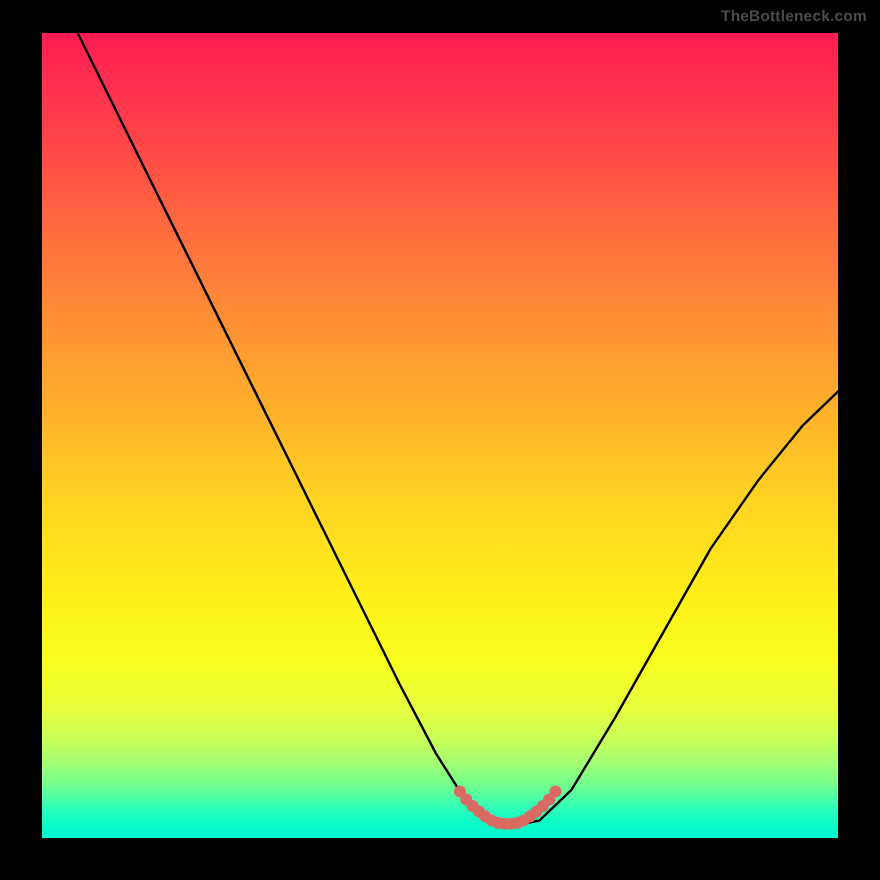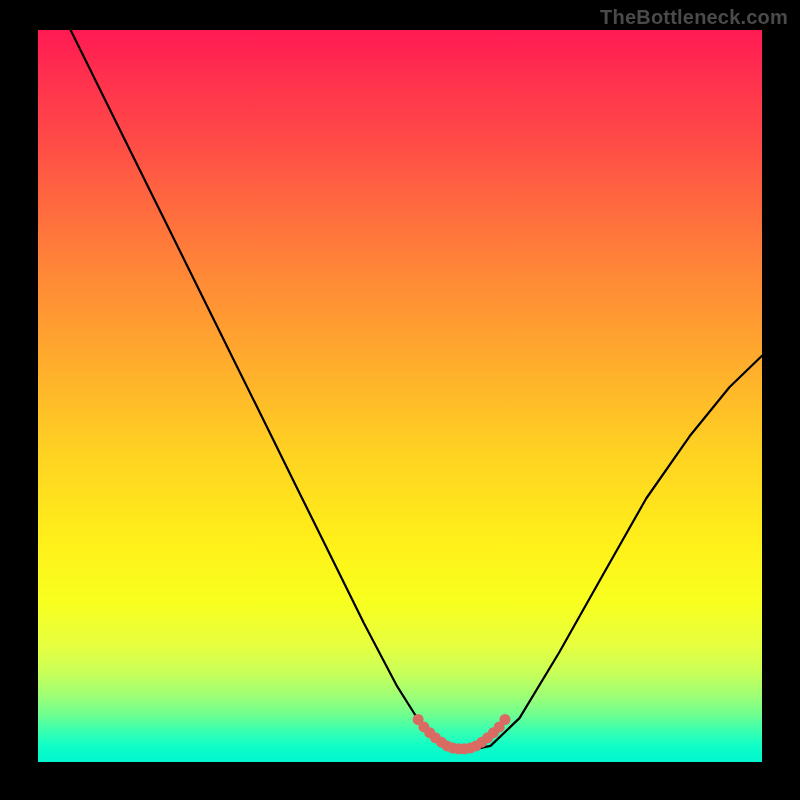--- a/index.html
+++ b/index.html
@@ -15,21 +15,21 @@
     position: relative;
     width: 800px;
     height: 800px;
     background: #000;
   }
   .watermark {
     position: absolute;
     top: 6px;
     right: 12px;
     color: #4a4a4a;
-    font-size: 20px;
+    font-size: 14px;
     font-weight: 600;
     letter-spacing: 0.2px;
     z-index: 10;
     user-select: none;
   }
   .plot-area {
     position: absolute;
     left: 38px;
     top: 30px;
     width: 724px;

